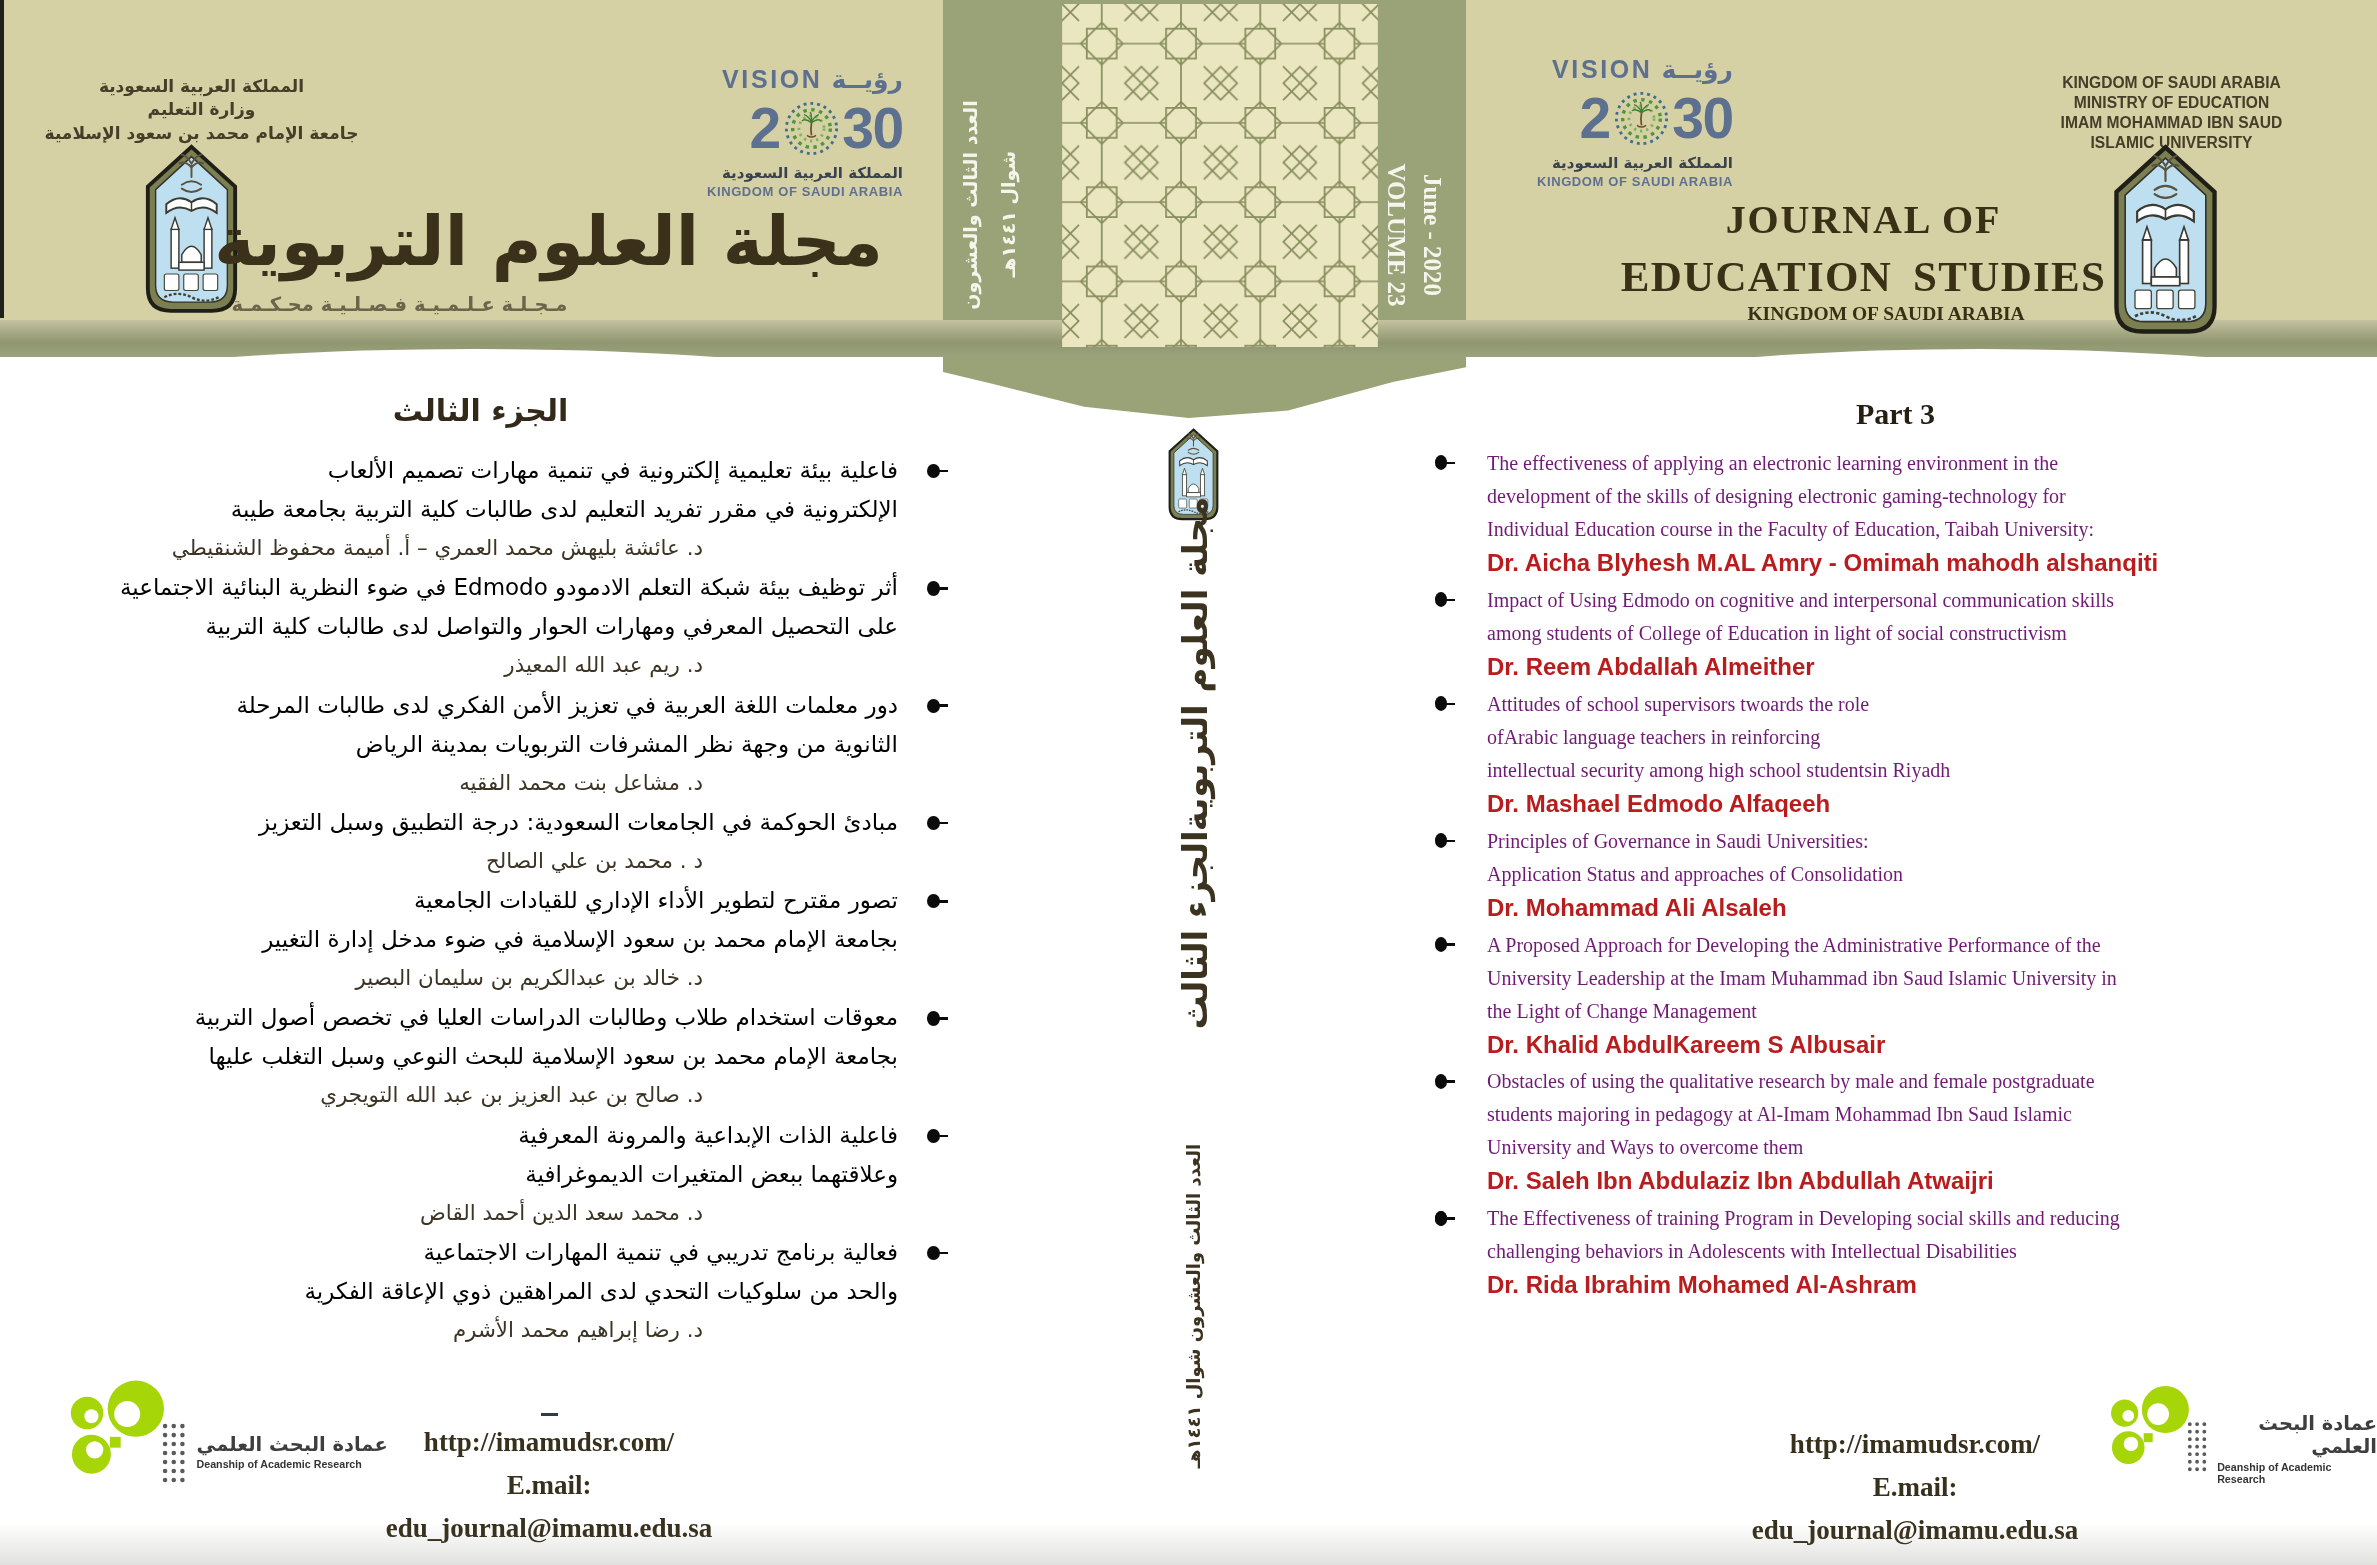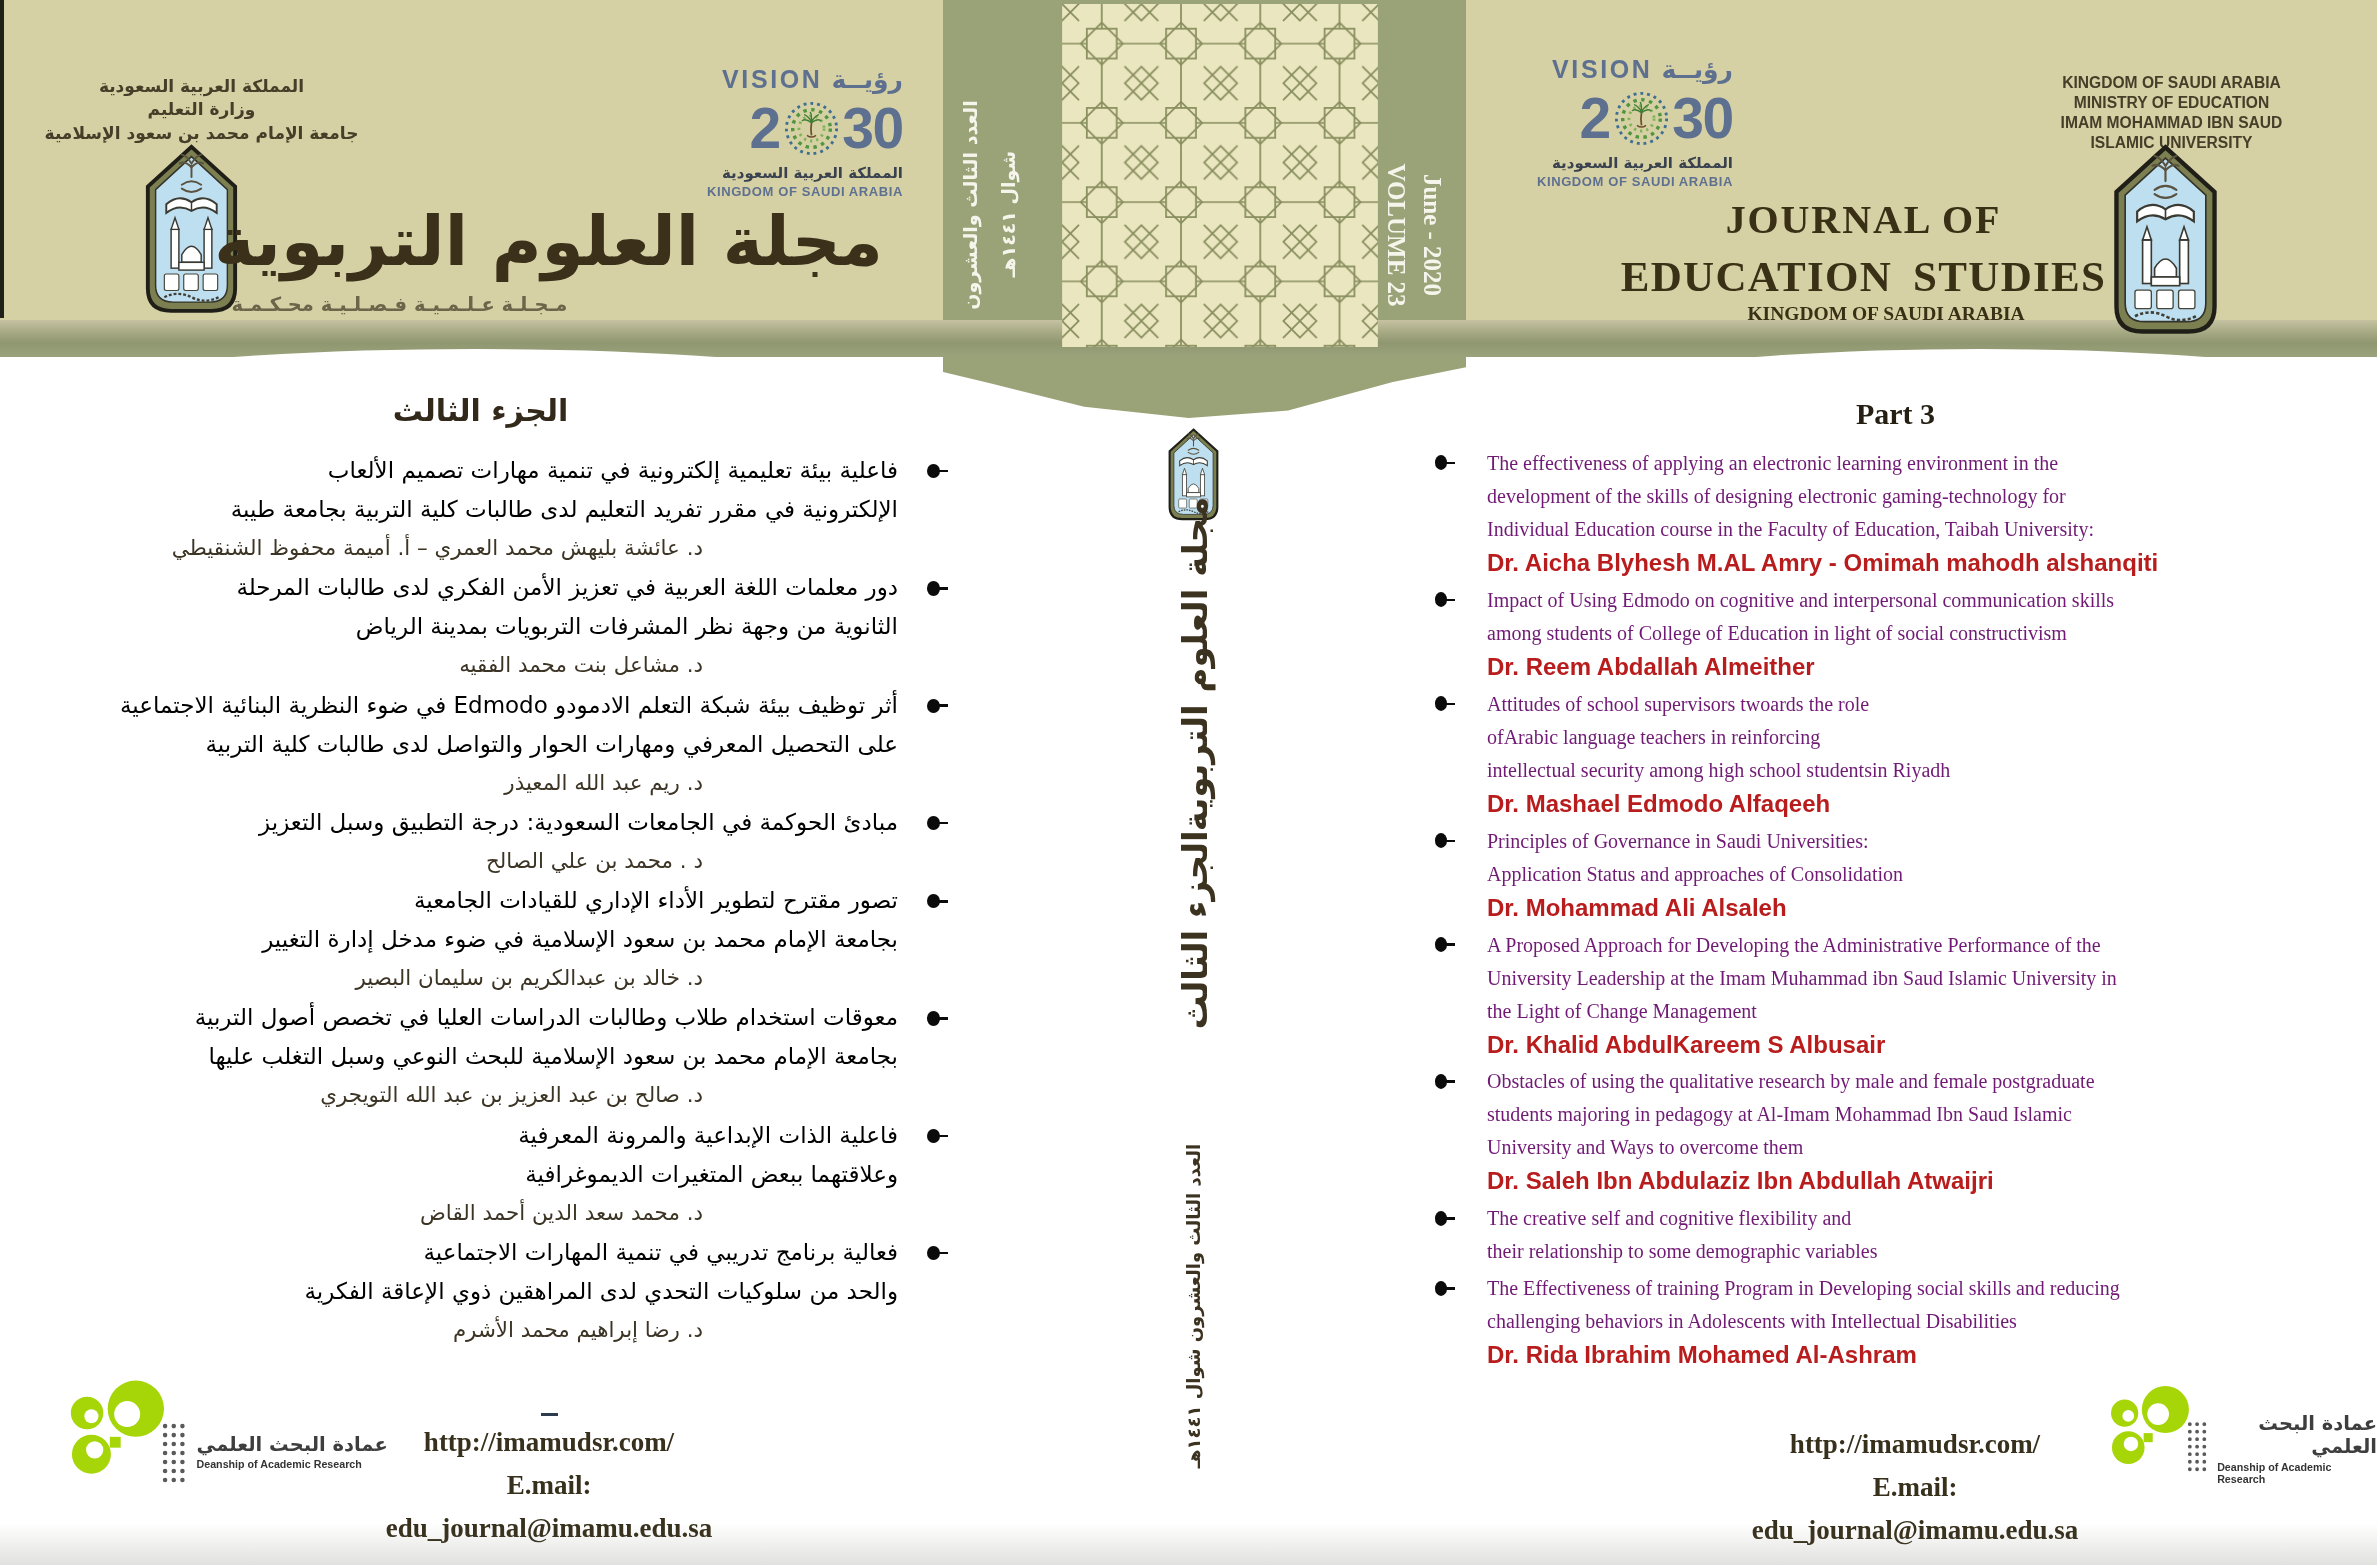--- a/index.html
+++ b/index.html
@@ -218,30 +218,30 @@
   <div class="abs ar-list">
   <div class="ar-item">
     <span class="bullet-ar"></span>
     <div class="ar-title">فاعلية بيئة تعليمية إلكترونية في تنمية مهارات تصميم الألعاب
 الإلكترونية في مقرر تفريد التعليم لدى طالبات كلية التربية بجامعة طيبة</div>
     <div class="ar-author">د. عائشة بليهش محمد العمري – أ. أميمة محفوظ الشنقيطي</div>
   </div>
 
   <div class="ar-item">
     <span class="bullet-ar"></span>
+    <div class="ar-title">أثر توظيف بيئة شبكة التعلم الادمودو Edmodo في ضوء النظرية البنائية الاجتماعية
+على التحصيل المعرفي ومهارات الحوار والتواصل لدى طالبات كلية التربية</div>
+    <div class="ar-author">د. ريم عبد الله المعيذر</div>
+  </div>
+
+  <div class="ar-item">
+    <span class="bullet-ar"></span>
     <div class="ar-title">دور معلمات اللغة العربية في تعزيز الأمن الفكري لدى طالبات المرحلة
 الثانوية من وجهة نظر المشرفات التربويات بمدينة الرياض</div>
     <div class="ar-author">د. مشاعل بنت محمد الفقيه</div>
-  </div>
-
-  <div class="ar-item">
-    <span class="bullet-ar"></span>
-    <div class="ar-title">أثر توظيف بيئة شبكة التعلم الادمودو Edmodo في ضوء النظرية البنائية الاجتماعية
-على التحصيل المعرفي ومهارات الحوار والتواصل لدى طالبات كلية التربية</div>
-    <div class="ar-author">د. ريم عبد الله المعيذر</div>
   </div>
 
   <div class="ar-item">
     <span class="bullet-ar"></span>
     <div class="ar-title">مبادئ الحوكمة في الجامعات السعودية: درجة التطبيق وسبل التعزيز</div>
     <div class="ar-author">د . محمد بن علي الصالح</div>
   </div>
 
   <div class="ar-item">
     <span class="bullet-ar"></span>
@@ -449,22 +449,20 @@
   <div class="en-item">
     <span class="bullet-en"></span>
     <div class="en-title">Obstacles of using the qualitative research by male and female postgraduate
 students majoring in pedagogy at Al-Imam Mohammad Ibn Saud Islamic
 University and Ways to overcome them</div>
     <div class="en-author">Dr. Saleh Ibn Abdulaziz Ibn Abdullah Atwaijri</div>
   </div>
 
   <div class="en-item">
     <span class="bullet-en"></span>
-    <div class="en-title">The creative self and cognitive flexibility and
-their relationship to some demographic variables</div>
   </div>
 
   <div class="en-item">
     <span class="bullet-en"></span>
     <div class="en-title">The Effectiveness of training Program in Developing social skills and reducing
 challenging behaviors in Adolescents with Intellectual Disabilities</div>
     <div class="en-author">Dr. Rida Ibrahim Mohamed Al-Ashram</div>
   </div>
 </div>
 

